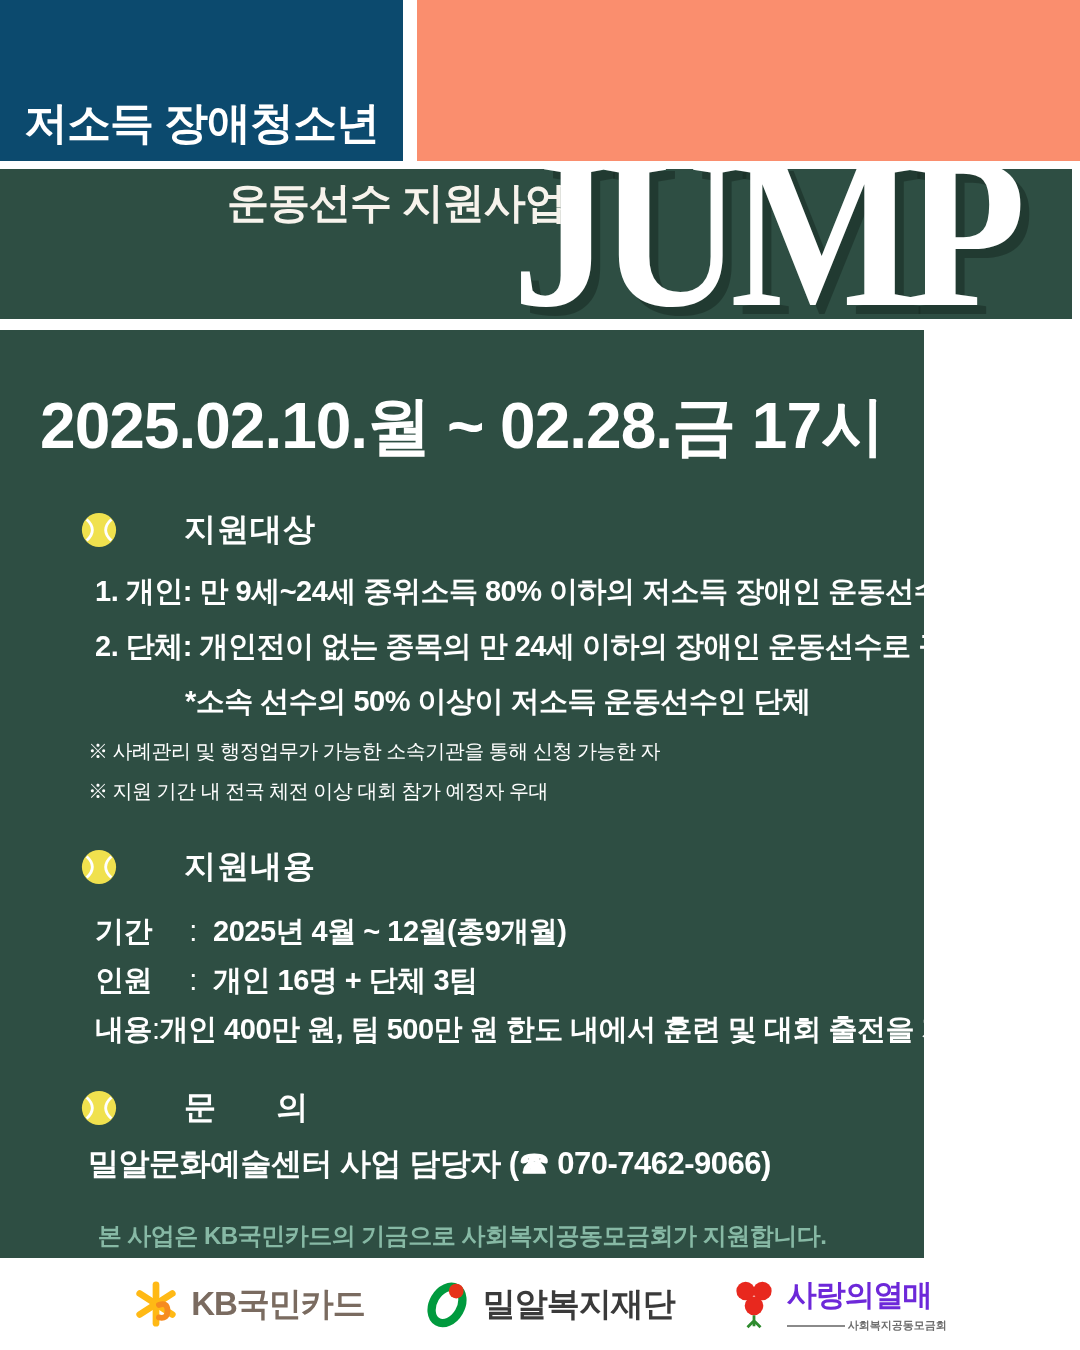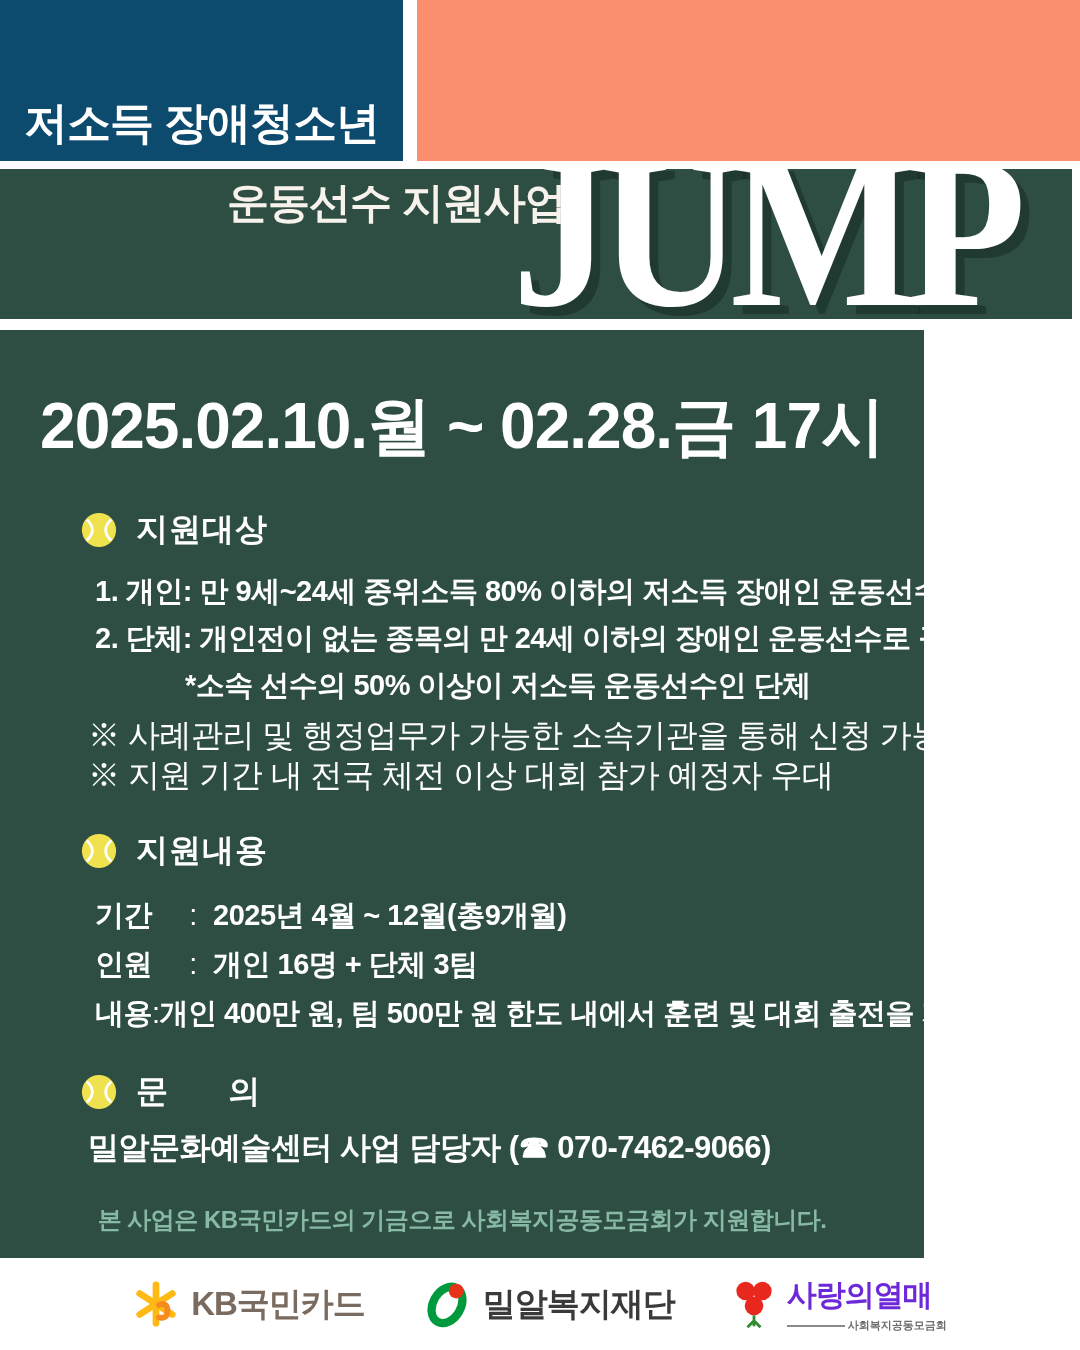--- a/index.html
+++ b/index.html
@@ -27,32 +27,32 @@
     font-family:"Liberation Serif", serif;font-weight:700;font-size:198px;line-height:1;
     letter-spacing:-12px;text-shadow:9px 9px 0 rgba(23,42,34,0.55);
     transform:scaleY(1.1);transform-origin:top right;white-space:nowrap;}
 
   
   .body-area{position:absolute;top:330px;left:0;width:924px;height:928px;background:#2E4E43;
     color:#ffffff;}
   .event-dates{margin-top:56px;height:80px;line-height:80px;text-align:center;
     font-size:64px;font-weight:700;letter-spacing:-1px;white-space:nowrap;}
 
-  .sec{display:flex;align-items:center;height:44px;padding-left:80px;}
+  .sec{display:flex;align-items:center;height:44px;padding-left:80px;gap:48px;}
   .sec .ball{width:38px;height:38px;flex:0 0 38px;}
   .sec .sec-label{margin-left:18px;font-size:32px;font-weight:700;letter-spacing:1px;}
   .sec1{margin-top:42px;}
   .sec2{margin-top:34px;}
   .sec3{margin-top:32px;}
 
   .items{margin-top:16px;padding-left:95px;font-size:29px;font-weight:600;letter-spacing:-0.5px;}
-  .items .li{line-height:47px;white-space:nowrap;}
+  .items .li{line-height:47px;white-space:nowrap;margin-top:8px;}
   .items .li.indent{padding-left:90px;}
 
-  .notes{margin-top:6px;padding-left:88px;font-size:32px;font-weight:500;letter-spacing:-0.5px;}
+  .notes{margin-top:6px;padding-left:88px;font-size:20px;font-weight:500;letter-spacing:-0.5px;}
   .notes .li{line-height:40px;white-space:nowrap;}
 
   .rows{margin-top:18px;padding-left:95px;font-size:29px;letter-spacing:-0.5px;}
   .rows .row{line-height:49px;white-space:nowrap;display:flex;}
   .rows .row-label{font-weight:700;width:78px;}
   .rows .row-colon{width:40px;text-align:center;font-weight:500;}
   .rows .row-value{font-weight:600;}
 
   .contact{margin-top:14px;padding-left:88px;font-size:31px;font-weight:700;
     letter-spacing:-0.5px;line-height:40px;white-space:nowrap;}

